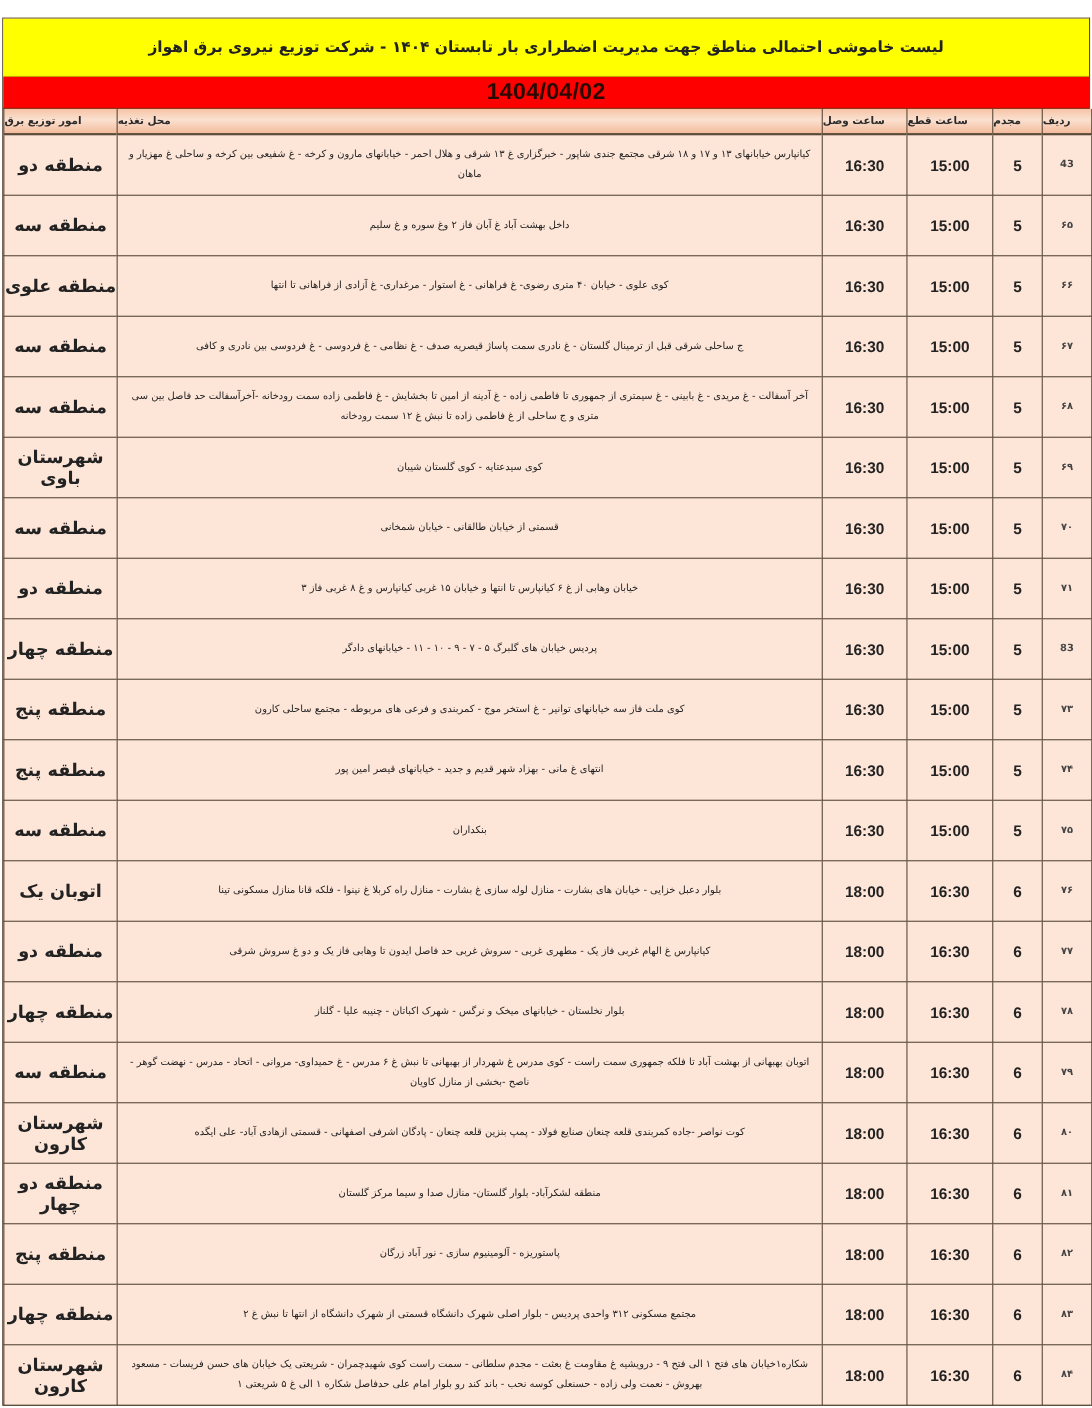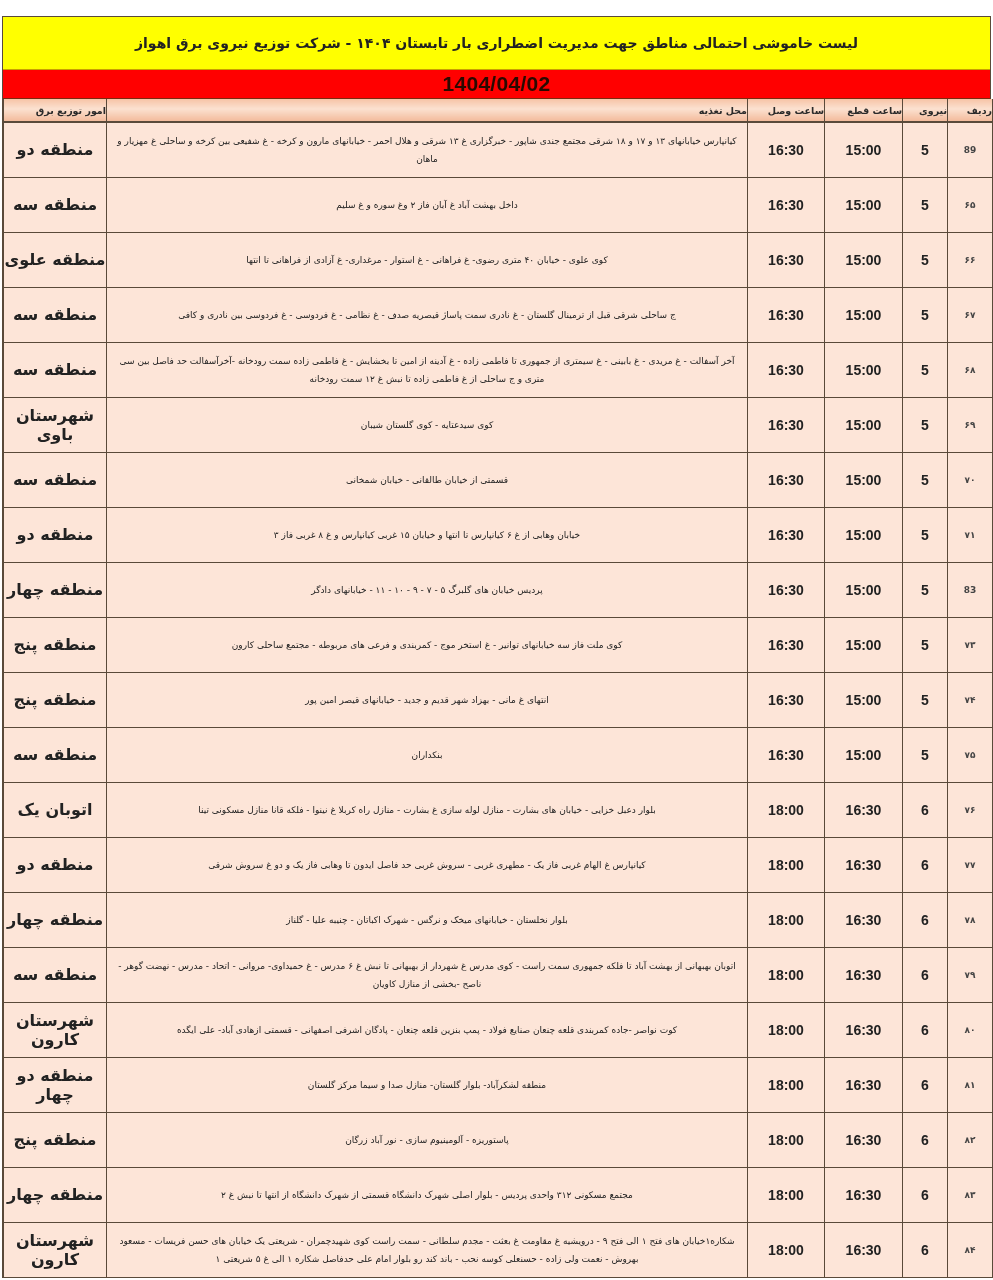--- a/index.html
+++ b/index.html
@@ -18,21 +18,21 @@
   .date-band {
     height: 29px; background: #ff0000; display: flex; align-items: center; justify-content: center;
     border-bottom: 1px solid #7a2b10;
   }
   .date-band span { font-family: "Liberation Sans", sans-serif; font-size: 21px; font-weight: bold; color: #2a0a00; letter-spacing: 0.3px; }
   table { border-collapse: collapse; width: 100%; table-layout: fixed; direction: rtl; }
   th {
     height: 23px; font-size: 9.5px; font-weight: bold; color: #2a2a2a;
     background: linear-gradient(to bottom, #f6c3a6 0%, #fbe1d0 45%, #f3bb9c 100%);
     border-right: 1px solid #5a4a3a; border-left: 1px solid #5a4a3a; border-bottom: 2px solid #5a4a3a;
-    text-align: right; vertical-align: middle;
+    text-align: left; vertical-align: middle;
   }
   td {
     height: 55px; border: 1px solid #5a4a3a; text-align: center; vertical-align: middle;
     background: #fde5d8;
   }
   td.num { font-family: "Liberation Sans", sans-serif; font-size: 14px; font-weight: bold; color: #222; }
   td.rownum { font-size: 9px; font-weight: bold; color: #444; }
   td.loc { font-size: 9px; font-weight: normal; color: #222; padding: 0 4px; line-height: 18px; }
   td.dist { font-size: 16px; font-weight: bold; color: #222; }
 </style>
@@ -51,30 +51,30 @@
       <col style="width:45px">
       <col style="width:45px">
       <col style="width:78px">
       <col style="width:77px">
       <col style="width:641px">
       <col style="width:103px">
     </colgroup>
     <thead>
       <tr>
         <th>ردیف</th>
-        <th>نیروی</th>
+        <th>مجدم</th>
         <th>ساعت قطع</th>
         <th>ساعت وصل</th>
         <th>محل تغذیه</th>
         <th>امور توزیع برق</th>
       </tr>
     </thead>
     <tbody id="tbody">
         <tr>
-          <td class="rownum">89</td>
+          <td class="rownum">43</td>
           <td class="num">5</td>
           <td class="num">15:00</td>
           <td class="num">16:30</td>
           <td class="loc">کیانپارس خیابانهای ۱۳ و ۱۷ و ۱۸ شرقی مجتمع جندی شاپور - خبرگزاری غ ۱۳ شرقی و هلال احمر - خیابانهای مارون و کرخه - غ شفیعی بین کرخه و ساحلی غ مهزیار و ماهان</td>
           <td class="dist">منطقه دو</td>
         </tr>
         <tr>
           <td class="rownum">۶۵</td>
           <td class="num">5</td>
           <td class="num">15:00</td>

